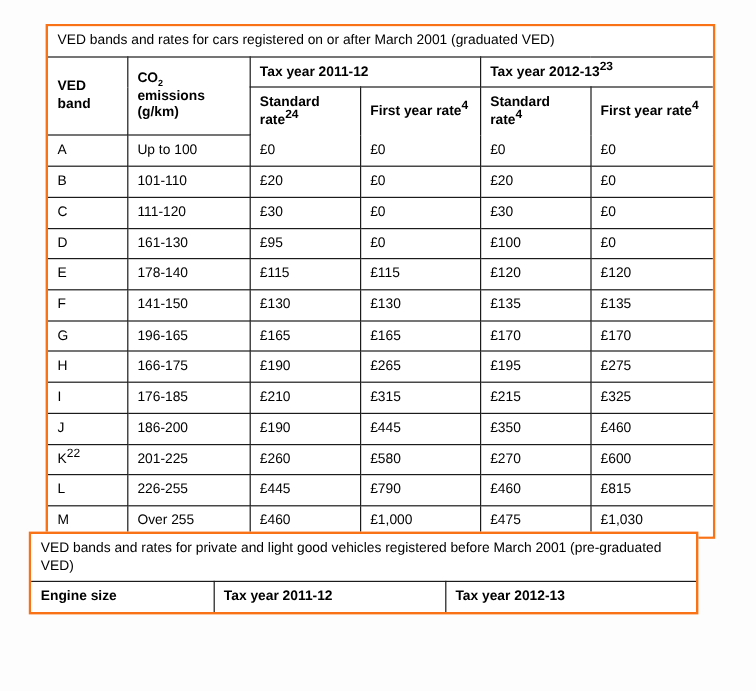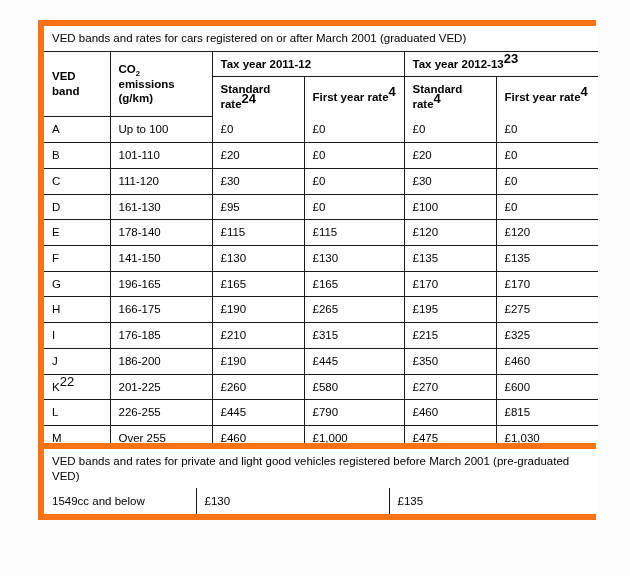--- a/index.html
+++ b/index.html
@@ -18,31 +18,31 @@
   .page {
     position: relative;
     width: 630px;
     height: 576px;
     background: #fdfdfd;
   }
 
   
   .table-block {
     position: absolute;
-    border: 6px solid #f97316;
+    border: 2px solid #f97316;
     background: #ffffff;
     box-sizing: border-box;
   }
   #table-graduated {
     left: 38px;
     top: 20px;
     width: 558px;
   }
   #table-pre-graduated {
-    left: 38px;
+    left: 24px;
     top: 443px;
     width: 558px;
   }
 
   table.ved {
     border-collapse: collapse;
     width: 100%;
     table-layout: fixed;
   }
   table.ved td,
@@ -87,21 +87,21 @@
     font-size: 11.5px;
     vertical-align: middle;
     padding: 6px 8px 7px 8px;
   }
   .hdr-stub {
     font-weight: bold;
     font-size: 11.5px;
     vertical-align: middle;
   }
   sup {
-    font-size: 13px;
+    font-size: 10px;
     vertical-align: super;
     line-height: 0;
   }
   sub {
     font-size: 7.5px;
     vertical-align: sub;
     line-height: 0;
   }
   .data-row td {
     height: 25px;
@@ -292,24 +292,24 @@
     <table class="ved">
       <colgroup>
         <col class="c-engine">
           <col class="c-ty11">
           <col class="c-ty12">
       </colgroup>
       <tbody>
         <tr>
           <td class="caption-cell" colspan="3">VED bands and rates for private and light good vehicles registered before March 2001 (pre-graduated VED)</td>
         </tr>
+        <tr class="t2-hdr">
+          <th class="hdr-sub">Engine size</th>
+          <th class="hdr-sub">Tax year 2011-12</th>
+          <th class="hdr-sub">Tax year 2012-13</th>
+        </tr>
       </tbody>
       <tbody id="pre-graduated-rows">
-          <tr class="t2-row">
-            <td>1549cc and below</td>
-            <td>£130</td>
-            <td>£135</td>
-          </tr>
         </tbody>
     </table>
   </div>
 
 </div>
 
 </body></html>

